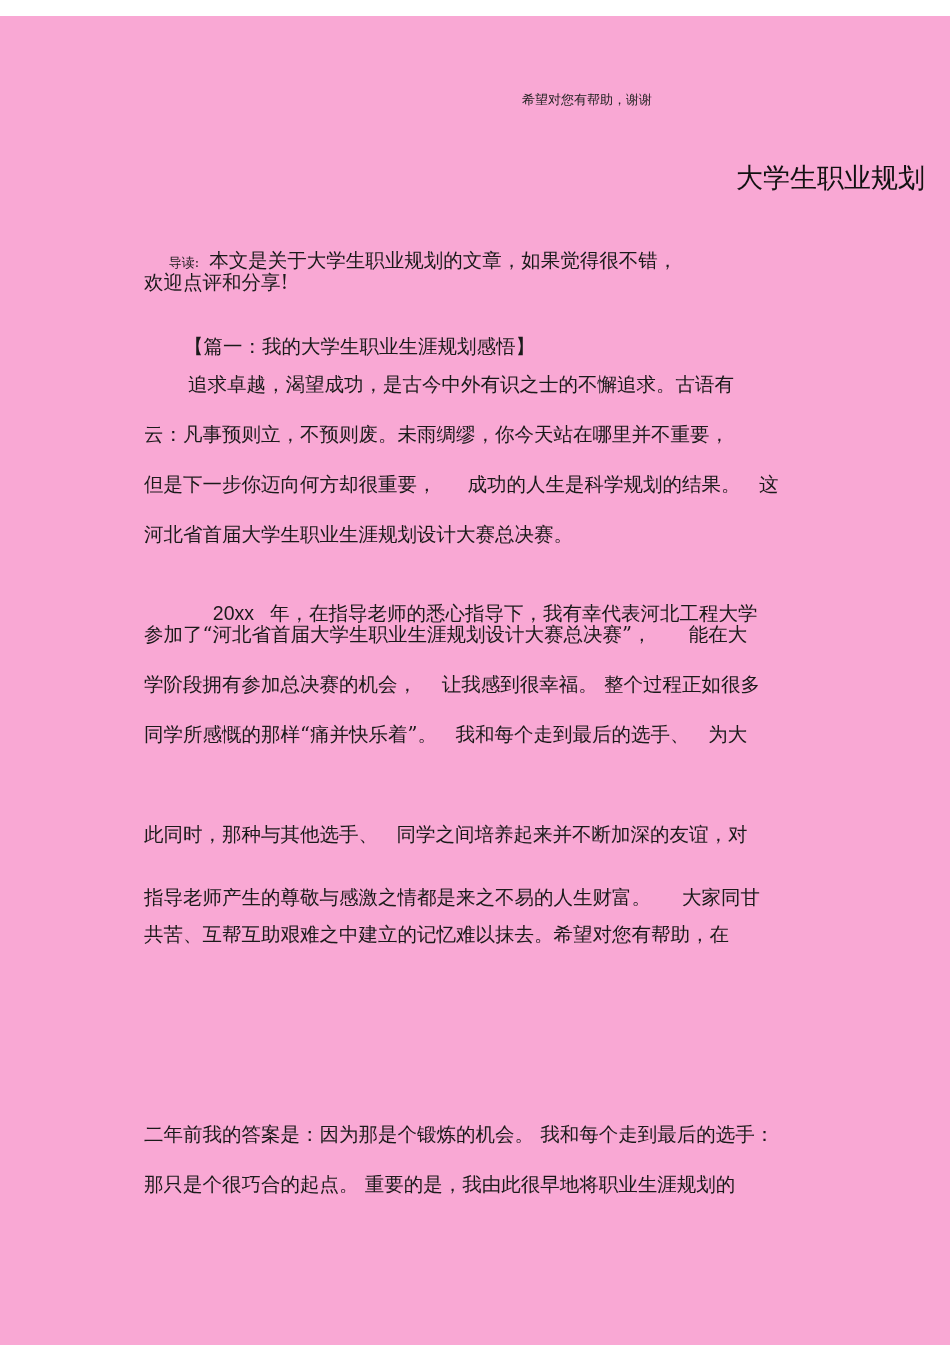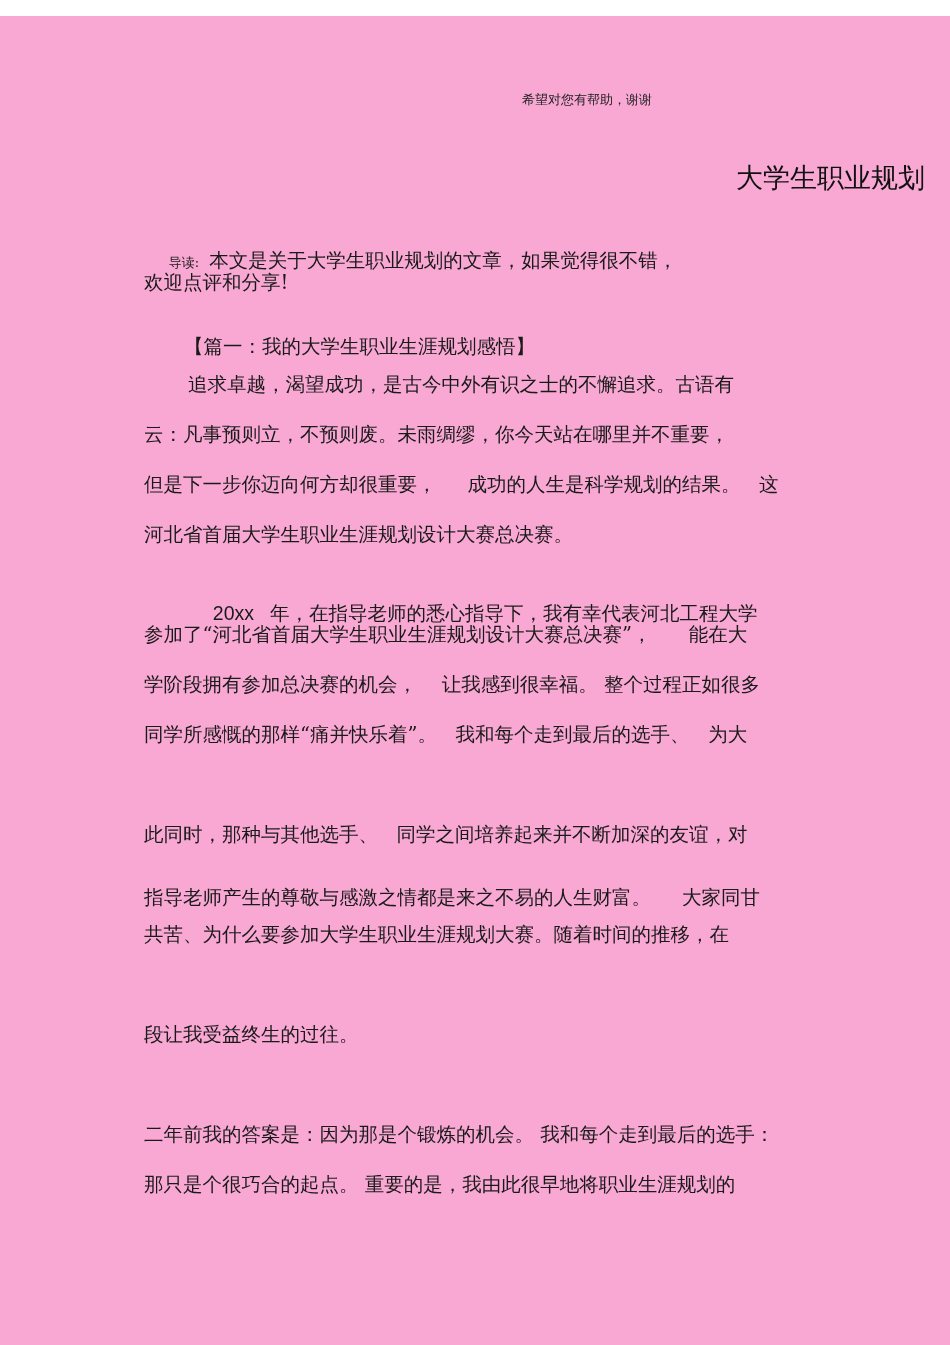--- a/index.html
+++ b/index.html
@@ -85,19 +85,18 @@
   <div class="line" style="top: 505px; white-space: pre;">河北省首届大学生职业生涯规划设计大赛总决赛。</div>
 
   <div class="line indent" style="top: 555px; white-space: pre;">
     <span class="num">20xx</span><span class="gap" style="width:16px;"></span><span>年，在指导老师的悉心指导下，我有幸代表河北工程大学</span>
   </div>
   <div class="line" style="top: 605px; white-space: pre;">参加了“河北省首届大学生职业生涯规划设计大赛总决赛”，      能在大</div>
   <div class="line" style="top: 655px; white-space: pre;">学阶段拥有参加总决赛的机会，    让我感到很幸福。 整个过程正如很多</div>
   <div class="line" style="top: 705px; white-space: pre;">同学所感慨的那样“痛并快乐着”。   我和每个走到最后的选手、   为大</div>
   <div class="line" style="top: 805px; white-space: pre;">此同时，那种与其他选手、   同学之间培养起来并不断加深的友谊，对</div>
   <div class="line" style="top: 855px; white-space: pre; margin-top: 13px;">指导老师产生的尊敬与感激之情都是来之不易的人生财富。     大家同甘</div>
-  <div class="line" style="top: 905px; white-space: pre;">共苦、为什么要参加大学生职业生涯规划大赛。随着时间的推移，在</div>
-  <div class="line" style="top: 1005px; white-space: pre;">段让我受益终生的过往。</div>
+  <div class="line" style="top: 905px; white-space: pre;">共苦、互帮互助艰难之中建立的记忆难以抹去。希望对您有帮助，在</div>
 
   <div class="line" style="top: 1105px; white-space: pre;">二年前我的答案是：因为那是个锻炼的机会。 我和每个走到最后的选手：</div>
   <div class="line" style="top: 1155px; white-space: pre;">那只是个很巧合的起点。 重要的是，我由此很早地将职业生涯规划的</div>
 
 </div>
 
 </body></html>

